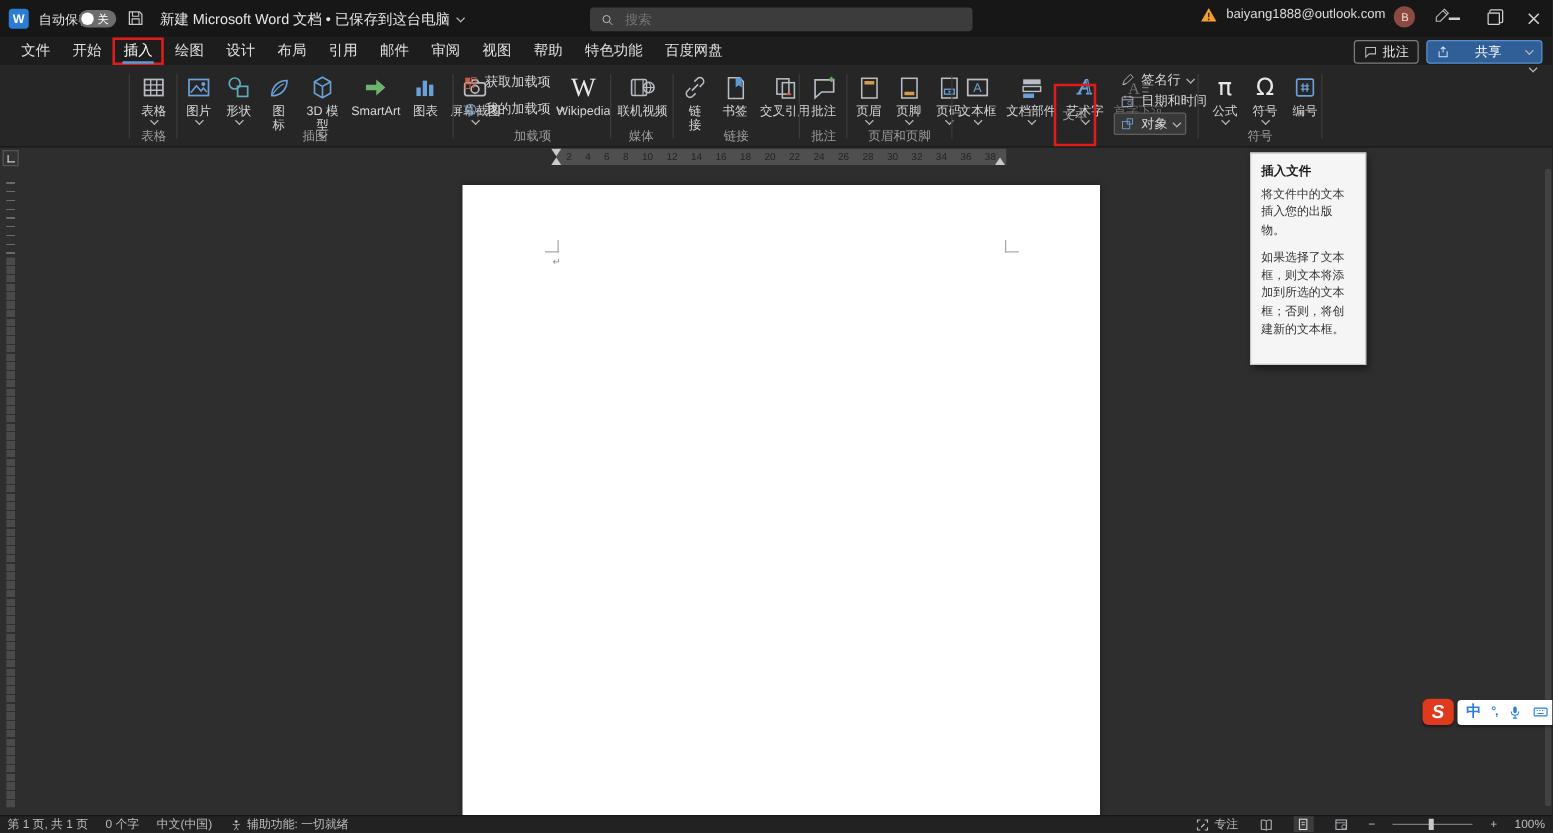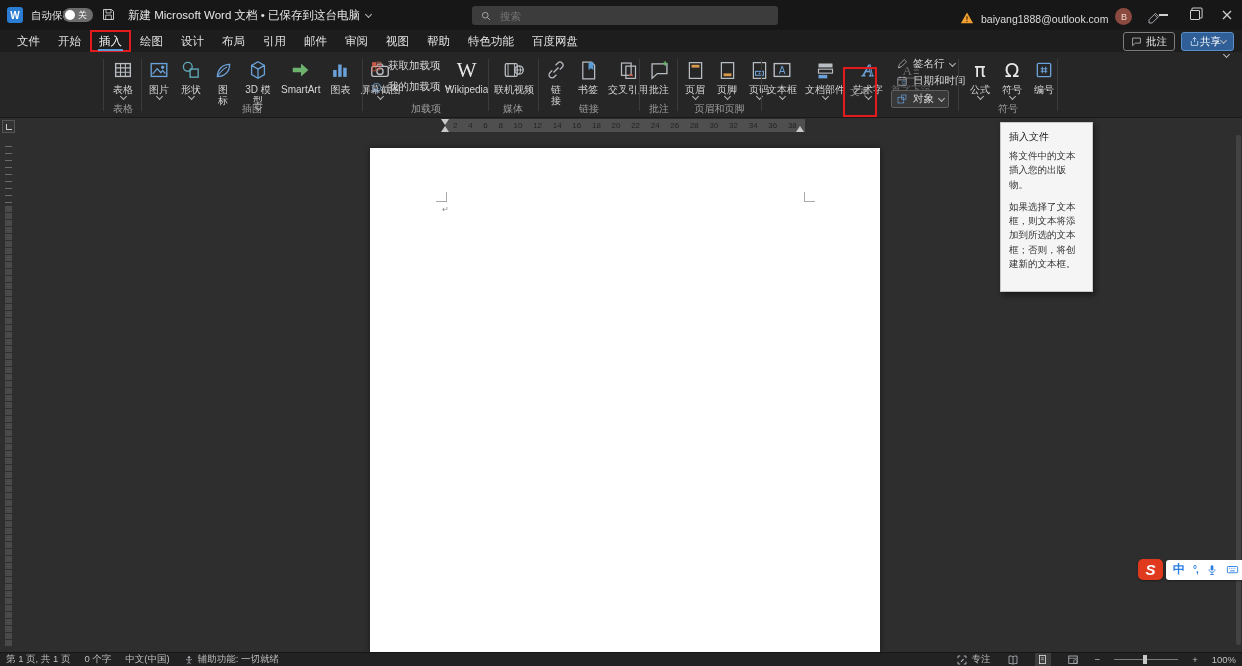--- a/index.html
+++ b/index.html
@@ -13,34 +13,34 @@
   .wlogo{left:7px;top:7px;width:16px;height:16px;background:#2b7cd3;border-radius:3px;color:#fff;
          font-size:10px;font-weight:bold;display:flex;align-items:center;justify-content:center}
   .autosave-label{left:31px;top:9px;font-size:10.5px;color:#e2e2e2}
   .toggle{left:63px;top:8px;width:30px;height:14px;border-radius:7px;background:#6d6d6d;display:flex;align-items:center}
   .knob{width:10px;height:10px;border-radius:50%;background:#fff;margin-left:2px}
   .toggle-state{font-size:9px;color:#fff;margin-left:3px}
   .qat-save{left:101px;top:7px;color:#c9c9c9}
   .doc-title{left:128px;top:8px;font-size:11.5px;color:#e6e6e6;display:flex;align-items:center;gap:6px}
   .searchbox{left:472px;top:6px;width:306px;height:19px;background:#3c3c3c;border-radius:3px;display:flex;align-items:center;gap:6px;padding:0 8px;box-sizing:border-box}
   .searchbox input{background:transparent;border:none;outline:none;color:#b5b5b5;font-size:10.5px;width:250px;font-family:"Liberation Sans",sans-serif}
-  .acct{left:960px;top:5px;height:20px;display:flex;align-items:flex-end;gap:7px}
+  .acct{left:960px;top:5px;height:20px;display:flex;align-items:flex-start;gap:7px}
   .email{font-size:10.5px;color:#dcdcdc}
   .avatar{width:17px;height:17px;border-radius:50%;background:#8a4a3f;color:#f3d9d3;font-size:9px;display:flex;align-items:center;justify-content:center}
   .winbtn{top:0;width:30px;height:30px;display:flex;align-items:center;justify-content:center;color:#cfcfcf}
   .minus{width:9px;height:1.5px;background:#cfcfcf}
   .restore{width:8px;height:8px;border:1.2px solid #cfcfcf;border-radius:1px;box-shadow:2px -2px 0 -0.4px #171717,2px -2px 0 0.6px #cfcfcf}
   
   .tabrow{left:0;top:30px;width:1242px;height:22px;background:#1d1d1d;display:flex;align-items:stretch;padding-left:8px;box-sizing:border-box}
   .tab{padding:0 9px;font-size:11.5px;line-height:22px;color:#e0e0e0;position:relative;white-space:nowrap}
   .tab.active{color:#ffffff;outline:2px solid #e21c1c;outline-offset:-2px}
   .tab.active::after{content:"";position:absolute;left:8px;right:8px;bottom:1px;height:2px;background:#5b9bd5}
   .tr-actions{position:absolute;right:8px;top:2px;display:flex;gap:6px}
   .btn-outline{height:17px;border:1px solid #7d7d7d;border-radius:3px;display:flex;align-items:center;gap:4px;padding:0 7px;font-size:10.5px;color:#e8e8e8;background:#1d1d1d}
-  .btn-share{height:17px;border:1px solid #5b8fc9;border-radius:3px;display:flex;align-items:center;gap:0;padding:0 7px;font-size:10.5px;color:#fff;background:#2f5f96}
+  .btn-share{height:17px;border:1px solid #5b8fc9;border-radius:3px;display:flex;align-items:center;gap:20px;padding:0 7px;font-size:10.5px;color:#fff;background:#2f5f96}
   
   .ribbon{left:0;top:52px;width:1242px;height:66px;background:#262626;border-bottom:1px solid #191919;box-sizing:border-box}
   .rgroup{position:absolute;top:0;height:66px}
   .glabel{position:absolute;left:0;right:0;bottom:2px;text-align:center;font-size:10px;color:#9d9d9d;white-space:nowrap}
   .glabel.redbox{outline:2px solid #e21c1c;outline-offset:0;left:50%;transform:translateX(-50%);right:auto;padding:16px 5px;bottom:3px}
   .gsep{position:absolute;top:7px;height:52px;width:1px;background:#3b3b3b}
   .rbtns{position:absolute;top:4px;left:0;display:flex;align-items:flex-start;gap:2px}
   .rbtn{display:flex;flex-direction:column;align-items:center;gap:1px;padding:1px 3px;min-width:24px}
   .rbtn .lbl{font-size:10px;color:#d6d6d6;line-height:11px;text-align:center;white-space:nowrap}
   .rbtn .lbl.wrap{white-space:normal;word-break:break-all}
@@ -51,21 +51,21 @@
   .bigW{font-family:"Liberation Serif",serif;font-size:21px;color:#e8e8e8;line-height:22px}
   .pi{font-size:19px;color:#e8e8e8;line-height:22px;font-family:"DejaVu Sans",sans-serif}
   .sbtn{display:flex;align-items:center;gap:5px;height:16px;font-size:10.5px;color:#d6d6d6;padding:0 4px;white-space:nowrap}
   .sbtn.pressed{border:1px solid #5f5f5f;background:#383838;border-radius:2px}
   .ribbon-collapse{position:absolute;left:1218px;top:48px;width:16px;height:14px;display:flex;align-items:center;justify-content:center}
   
   .dropdown{left:893px;top:103px;width:107px;background:#2b2b2b;border:1px solid #4a4a4a;box-shadow:2px 3px 6px rgba(0,0,0,.5);z-index:30;padding:1px 0}
   .ditem{height:19px;display:flex;align-items:center;gap:6px;padding:0 6px;font-size:10.5px;color:#e0e0e0;white-space:nowrap}
   .ditem.redbox{outline:2px solid #e21c1c;outline-offset:-1px;height:21px}
   .tooltip{left:1000px;top:122px;width:93px;background:#f5f5f5;border:1px solid #c8c8c8;box-shadow:2px 3px 6px rgba(0,0,0,.45);z-index:29;padding:7px 8px;box-sizing:border-box}
-  .tooltip .tt-title{font-size:10px;font-weight:normal;color:#1a1a1a;margin-bottom:5px}
+  .tooltip .tt-title{font-size:10px;font-weight:bold;color:#1a1a1a;margin-bottom:5px}
   .tooltip p{font-size:9.5px;color:#333;line-height:1.5;margin:0 0 8px 0}
   .tooltip p:last-child{margin-bottom:13px}
   
   .hruler-band{left:445px;top:119px;width:360px;height:13px;background:#4f4f4f}
   .hruler-nums{left:453px;top:119px;width:344px;height:13px;display:flex;justify-content:space-between;align-items:center;font-size:8px;color:#242424}
   .mk{position:absolute;width:0;height:0}
   .mk-down{left:441px;top:119px;border-left:4.5px solid transparent;border-right:4.5px solid transparent;border-top:6px solid #c9c9c9}
   .mk-up-l{left:441px;top:126px;border-left:4.5px solid transparent;border-right:4.5px solid transparent;border-bottom:6px solid #c9c9c9}
   .mk-up-r{left:796px;top:126px;border-left:4.5px solid transparent;border-right:4.5px solid transparent;border-bottom:6px solid #c9c9c9}
   .tabsel{left:2px;top:120px;width:11px;height:11px;background:#333;border:1px solid #555;display:flex;align-items:center;justify-content:center}

